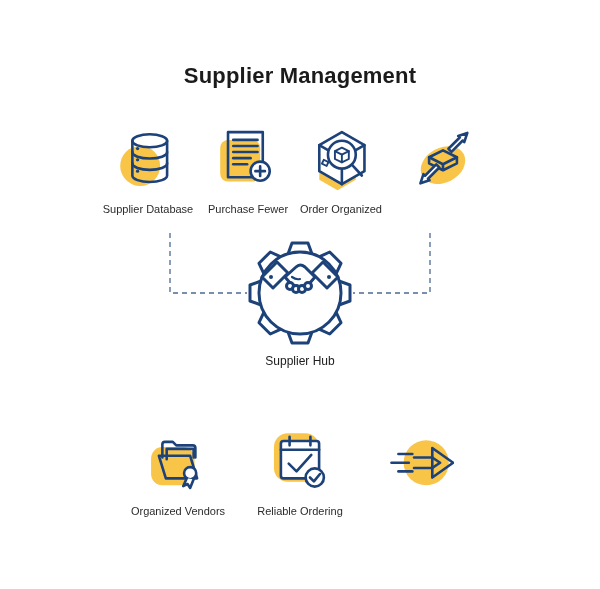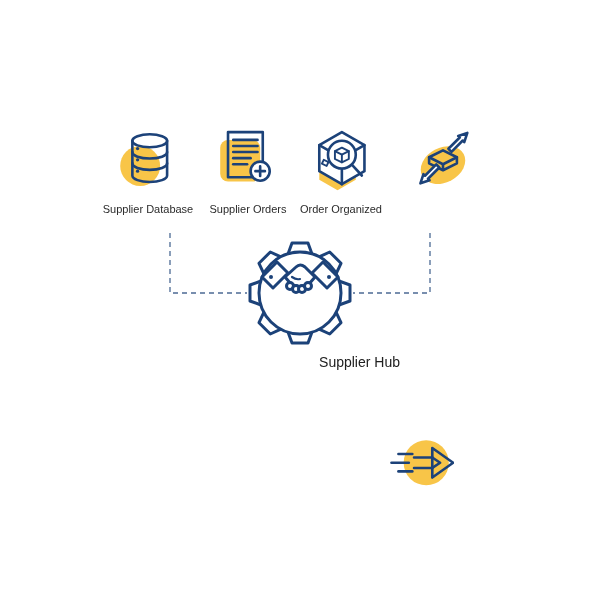--- a/index.html
+++ b/index.html
@@ -21,34 +21,35 @@
   .tf1{left:183px;top:126px;}
   .tf2{left:276px;top:126px;}
   .tf3{left:378px;top:126px;}
   
   .bf0{left:113px;top:428px;}
   .bf1{left:235px;top:428px;}
   .bf2{left:356px;top:428px;}
   .connectors{position:absolute;left:0;top:0;width:600px;height:589px;z-index:1;}
   .hub-icon{position:absolute;left:240px;top:233px;width:120px;height:120px;z-index:2;}
   .hub-label{
-    position:absolute;left:200px;top:354px;width:200px;text-align:right;
-    font-size:14px;font-weight:500;color:#202020;z-index:2;
+    position:absolute;left:200px;top:354px;width:200px;text-align:center;
+    font-size:12px;font-weight:500;color:#202020;z-index:2;
   }
   svg .yl{fill:#F8C548;}
   svg .st{fill:none;stroke:#1C4279;stroke-width:3;stroke-linecap:round;stroke-linejoin:round;}
   svg .stw{fill:#ffffff;stroke:#1C4279;stroke-width:3;stroke-linecap:round;stroke-linejoin:round;}
   svg .thin{fill:none;stroke:#1C4279;stroke-width:2.2;stroke-linecap:round;stroke-linejoin:round;}
   svg .dot{fill:#1C4279;stroke:none;}
 </style>
 </head>
 <body>
 
 <div class="canvas">
 
+  <div class="title">Supplier Management</div>
 
   <svg class="connectors" viewBox="0 0 600 589">
     <polyline points="170,233 170,293 247,293" fill="none" stroke="#4C6A94" stroke-width="1.3" stroke-dasharray="5 4"></polyline>
     <polyline points="430,233 430,293 353,293" fill="none" stroke="#4C6A94" stroke-width="1.3" stroke-dasharray="5 4"></polyline>
   </svg>
 
   <svg class="hub-icon" viewBox="0 0 120 120">
     <g>
       <g transform="rotate(0 60 60)">
           <path class="stw" d="M52 10 L68 10 L72 21 L48 21 Z"></path>
@@ -109,21 +110,21 @@
       <rect class="yl" x="6" y="16" width="46" height="48" rx="9"></rect>
       <rect class="st" x="15" y="7" width="40" height="52"></rect>
       <path class="st" d="M21 16 H49"></path>
       <path class="st" d="M21 23 H49"></path>
       <path class="st" d="M21 30 H49"></path>
       <path class="st" d="M21 37 H41"></path>
       <path class="st" d="M21 44 H37"></path>
       <circle class="stw" cx="52" cy="52" r="11"></circle>
       <path class="st" d="M46.5 52 H57.5 M52 46.5 V57.5"></path>
     </svg>
-    <div class="label">Supplier Orders</div>
+    <div class="label">Purchase Fewer</div>
   </div>
 
   <div class="feature tf2">
     <svg class="icon-box" viewBox="0 0 76 76">
       <polygon class="yl" points="34,26 55,38 55,62 34,74 13,62 13,38"></polygon>
       <polygon class="stw" points="39,7 65,22 65,52 39,67 13,52 13,22"></polygon>
       <path class="st" d="M13 22 L39 37 L65 22 M39 37 V67"></path>
       <rect class="thin" x="17" y="40" width="6" height="5" transform="rotate(25 20 42)"></rect>
       <circle class="stw" cx="39" cy="33" r="16"></circle>
       <polygon class="thin" points="39,25 47,29 39,33 31,29"></polygon>
@@ -136,21 +137,44 @@
   <div class="feature tf3">
     <svg class="icon-box" viewBox="0 0 76 76">
       <ellipse class="yl" cx="38" cy="45" rx="27" ry="20" transform="rotate(-28 38 45)"></ellipse>
       <polygon class="st" points="22,36 38,28 54,36 38,44"></polygon>
       <path class="st" d="M22 36 V43 L38 51 L54 43 V36 M38 44 V51"></path>
       <path class="stw" stroke-width="2.5" d="M66 8 L62.5 18.5 L60.75 16.75 L47.75 29.75 L44.25 26.25 L57.25 13.25 L55.5 11.5 Z"></path>
       <path class="stw" stroke-width="2.5" d="M12 66 L15.5 55.5 L17.25 57.25 L30.25 44.25 L33.75 47.75 L20.75 60.75 L22.5 62.5 Z"></path>
     </svg>
   </div>
 
+  <div class="feature bf0">
+    <svg class="icon-box" viewBox="0 0 76 76">
+      <rect class="yl" x="7" y="22" width="50" height="44" rx="13"></rect>
+      <path class="st" d="M20 34 V19 q0 -3 3 -3 h9 l4 4 h19 q3 0 3 3 v11"></path>
+      <path class="st" d="M25 36 V24 h31 v10"></path>
+      <polygon class="st" points="16,32 52,32 60,58 24,58"></polygon>
+      <circle class="stw" stroke-width="2.5" cx="52" cy="52" r="7"></circle>
+      <path class="stw" stroke-width="2.5" d="M48 58 L44 67 L49 64.5 L52 69 L56 59"></path>
+    </svg>
+    <div class="label">Organized Vendors</div>
+  </div>
 
+  <div class="feature bf1">
+    <svg class="icon-box" viewBox="0 0 76 76">
+      <rect class="yl" x="8" y="6" width="52" height="56" rx="16"></rect>
+      <rect class="stw" fill="none" x="16" y="15" width="44" height="43" rx="3"></rect>
+      <path class="st" d="M16 25 H60"></path>
+      <path class="st" stroke-width="4" d="M26 10 V20 M50 10 V20"></path>
+      <path class="st" stroke-width="4" d="M25 41 L34 50 L51 31"></path>
+      <circle class="stw" cx="55" cy="57" r="10.5"></circle>
+      <path class="st" d="M49.5 57 L54 61.5 L61 53"></path>
+    </svg>
+    <div class="label">Reliable Ordering</div>
+  </div>
 
   <div class="feature bf2">
     <svg class="icon-box" viewBox="0 0 76 76">
       <circle class="yl" cx="44" cy="40" r="26"></circle>
       <path class="st" d="M51 23 L75 40 L51 57 Z"></path>
       <path class="st" d="M51 34 H30 M51 46 H30"></path>
       <path class="st" d="M51 34 L60 40 L51 46"></path>
       <path class="st" d="M12 30 H28"></path>
       <path class="st" d="M4 40 H24"></path>
       <path class="st" d="M12 50 H28"></path>

